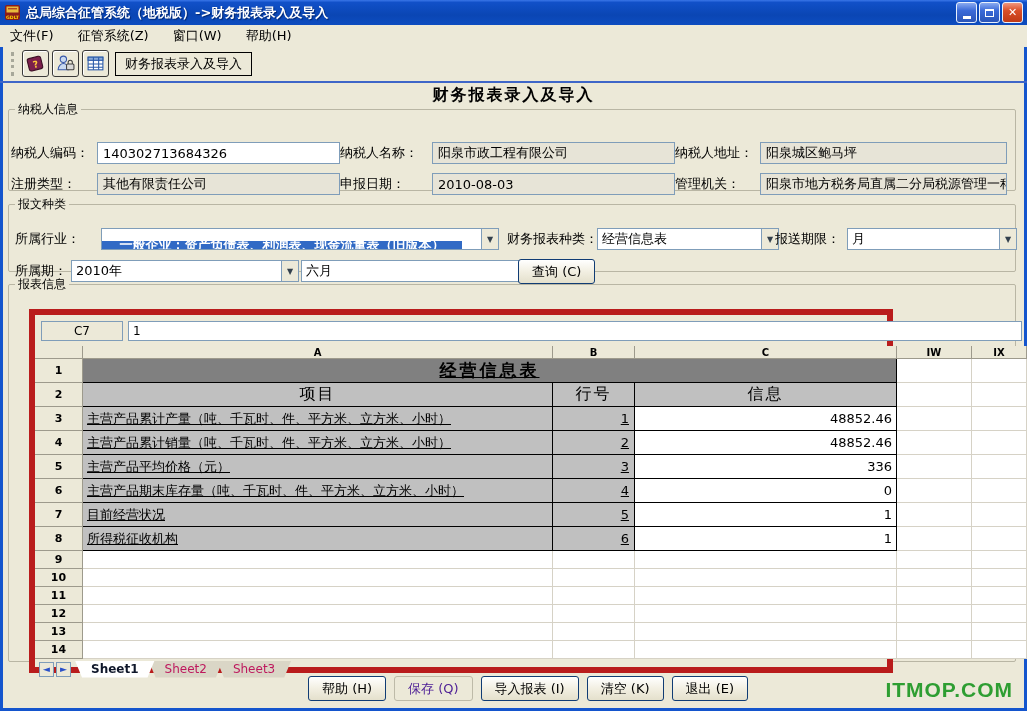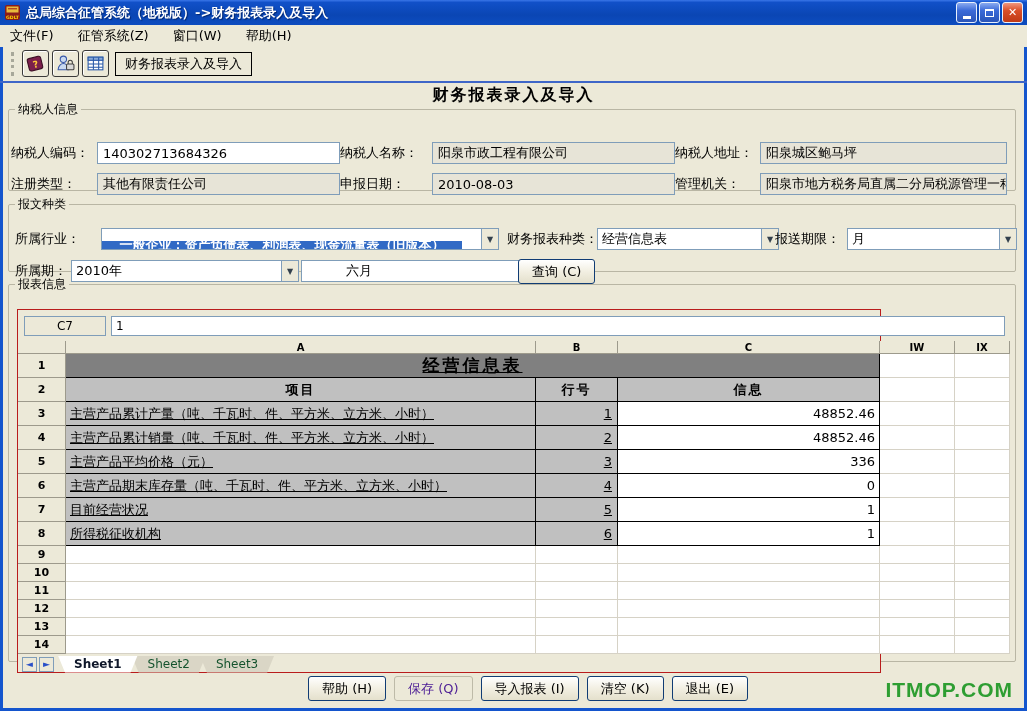--- a/index.html
+++ b/index.html
@@ -57,50 +57,50 @@
   .combo .txt{flex:1;display:flex;align-items:center;padding:0 4px;font-size:13px;white-space:nowrap;overflow:hidden;}
   .combo .btn{width:17px;flex:none;background:#ECE9D8;border-left:1px solid #7F9DB9;display:flex;
     align-items:center;justify-content:center;font-size:8px;color:#33404D;}
   .combo-industry .txt{flex:none;width:360px;background:#316AC5;color:#fff;justify-content:center;font-weight:bold;margin-top:12px;}
   .combo-industry .gap{flex:1;background:#fff;}
   .xp-btn{height:25px;border:1px solid #103C74;border-radius:3px;font-size:13px;
     background:linear-gradient(180deg,#FFFFFF,#F2EFE2 50%,#E4E0CC);
     display:flex;align-items:center;justify-content:center;padding:0 13px;font-family:"DejaVu Sans",sans-serif;}
   .xp-btn.disabled{color:#4c1d95;border-color:#BDBAA8;background:#ECE9D8;}
   
-  .sheet-panel{position:absolute;left:8px;top:16px;width:864px;height:364px;border:1px solid #b91c1c;background:#ECE9D8;}
+  .sheet-panel{position:absolute;left:20px;top:16px;width:864px;height:364px;border:6px solid #b91c1c;background:#ECE9D8;}
   .namebox{position:absolute;left:6px;top:6px;width:82px;height:20px;border:1px solid #7F9DB9;background:#ECE9D8;
     display:flex;align-items:center;justify-content:center;font-size:12px;}
   .formula-input{position:absolute;left:93px;top:6px;width:894px;height:20px;border:1px solid #7F9DB9;
     font-size:12px;padding:0 4px;font-family:"DejaVu Sans",sans-serif;background:#fff;}
   .grid{position:absolute;left:0;top:31px;width:992px;}
   .col-row{display:flex;height:13px;}
   .colh{border-right:1px solid #9D9A8C;border-bottom:1px solid #9D9A8C;background:#ECE9D8;
     font-size:10px;font-weight:bold;display:flex;align-items:center;justify-content:center;}
   .corner{width:48px;}
   .w-a{width:470px;}.w-b{width:82px;}.w-c{width:262px;}.w-iw{width:75px;}.w-ix{width:55px;}
   .g-row{display:flex;height:24px;}
   .g-row.empty{height:18px;}
   .rh{width:48px;flex:none;background:#ECE9D8;border-right:1px solid #9D9A8C;border-bottom:1px solid #9D9A8C;
     font-size:11px;font-weight:bold;display:flex;align-items:center;justify-content:center;}
   .cell{border-right:1px solid #000;border-bottom:1px solid #000;display:flex;align-items:center;
     font-size:13px;white-space:nowrap;overflow:hidden;}
   .cell.light{border-right:1px solid #D6D2C6;border-bottom:1px solid #D6D2C6;background:#fff;}
   .cell-title{width:814px;background:#808080;justify-content:center;font-size:17px;font-weight:bold;
     text-decoration:underline;letter-spacing:3px;}
-  .cell-h{background:#C0C0C0;justify-content:center;font-weight:bold;font-size:13px;letter-spacing:2px;}
+  .cell-h{background:#C0C0C0;justify-content:center;font-weight:normal;font-size:16px;letter-spacing:2px;}
   .c-item{background:#C0C0C0;padding-left:4px;text-decoration:underline;}
   .c-line{background:#C0C0C0;justify-content:flex-end;padding-right:5px;text-decoration:underline;}
   .c-val{background:#fff;justify-content:flex-end;padding-right:4px;}
   
   .tabs-bar{position:absolute;left:0;top:345px;width:100%;height:18px;display:flex;align-items:center;padding-left:4px;}
   .tab-arrow{width:15px;height:15px;border:1px solid #7F9DB9;background:#ECE9D8;color:#2A50C8;
     font-size:9px;font-weight:bold;display:flex;align-items:center;justify-content:center;margin-right:2px;}
   .sheet-tab{height:17px;padding:0 16px;display:flex;align-items:center;font-size:12px;background:#DAD6C6;
-    clip-path:polygon(0 0,100% 0,calc(100% - 7px) 100%,7px 100%);margin-left:-6px;color:#14532d;}
+    clip-path:polygon(0 0,100% 0,calc(100% - 7px) 100%,7px 100%);margin-left:-6px;color:#be185d;}
   .sheet-tab.active{background:#fff;font-weight:bold;color:#0f172a;z-index:2;}
   
   .footer-buttons{position:absolute;left:308px;top:676px;display:flex;gap:8px;}
   .watermark{position:absolute;right:14px;top:678px;font-size:21px;font-weight:bold;color:#2E9E32;
     letter-spacing:1px;font-family:"Liberation Sans",sans-serif;}
 </style>
 </head>
 <body>
 
 <div class="window">
@@ -203,21 +203,21 @@
     <span class="fld-label abs" style="left:766px;top:17px;">报送期限：</span>
     <div class="combo abs" style="left:838px;top:15px;width:170px;">
       <div class="txt">月</div>
       <div class="btn">▼</div>
     </div>
     <span class="fld-label abs" style="left:6px;top:49px;">所属期：</span>
     <div class="combo abs" style="left:62px;top:47px;width:228px;">
       <div class="txt">2010年</div>
       <div class="btn">▼</div>
     </div>
-    <div class="combo abs" style="left:292px;top:47px;width:255px;padding-left:40px;">
+    <div class="combo abs" style="left:292px;top:47px;width:255px;">
       <div class="txt">六月</div>
       <div class="btn">▼</div>
     </div>
     <button class="xp-btn abs" style="left:509px;top:46px;">查询 (C)</button>
   </fieldset>
 
   <fieldset class="fs-sheet">
     <legend>报表信息</legend>
     <div class="sheet-panel">
       <div class="namebox">C7</div>

